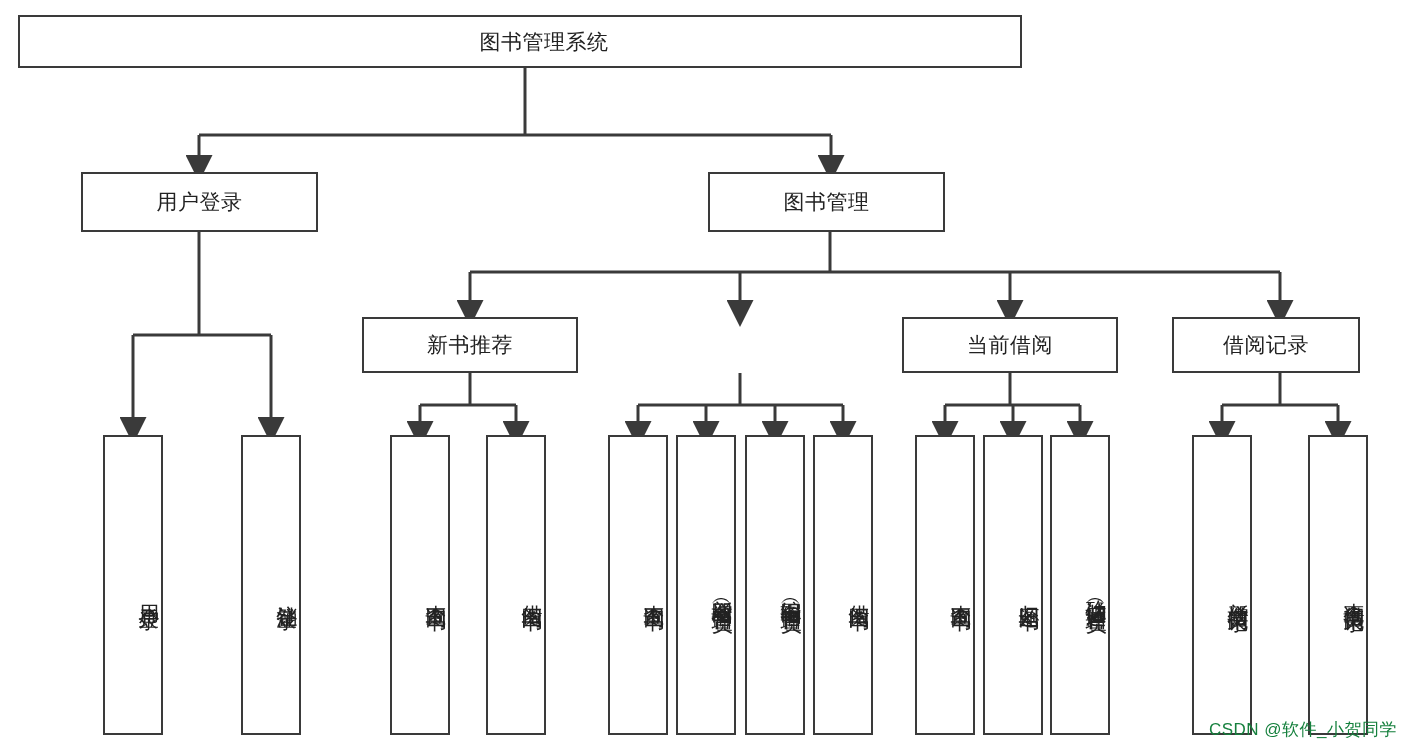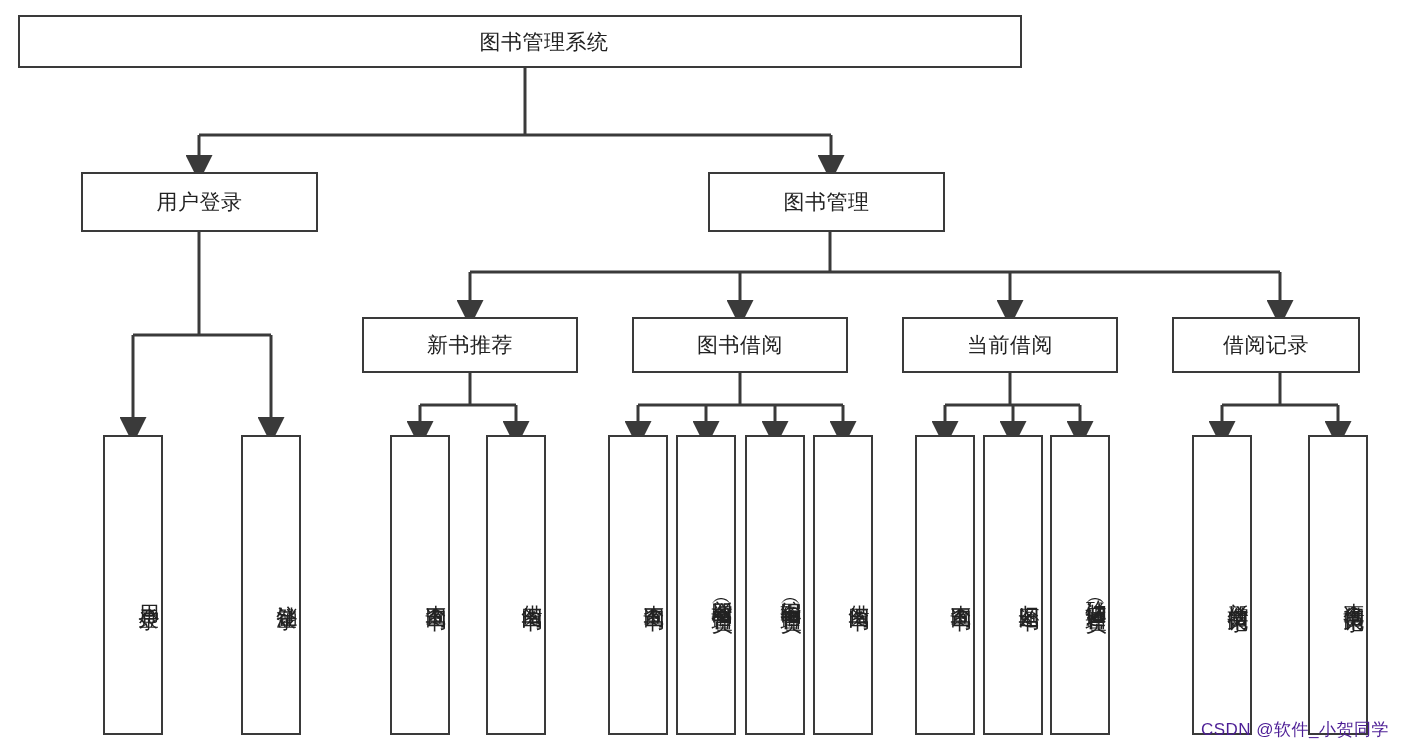--- a/index.html
+++ b/index.html
@@ -48,24 +48,24 @@
     padding-top: 14px;
     line-height: 1.1;
   }
   .node.vert > .vlabel {
     writing-mode: vertical-rl;
     text-orientation: upright;
     display: block;
   }
   .watermark {
     position: absolute;
-    right: 16px;
+    right: 8px;
     bottom: 6px;
     font-size: 17px;
-    color: #4c1d95;
+    color: #15803d;
     letter-spacing: 0.5px;
     white-space: nowrap;
   }
 </style>
 </head>
 <body>
 
 <div id="canvas">
 
   <svg id="wires" viewBox="0 0 1405 747" xmlns="http://www.w3.org/2000/svg">
@@ -125,23 +125,20 @@
   <div class="node horiz" style="left:81px; top:172px; width:237px; height:60px;">
     <span>用户登录</span>
   </div>
   <div class="node horiz" style="left:676px; top:172px; width:237px; height:60px;margin-left:32px;">
     <span>图书管理</span>
   </div>
 
   <div class="node horiz" style="left:362px; top:317px; width:216px; height:56px;font-family:Liberation Mono, monospace;">
     <span>新书推荐</span>
   </div>
-  <div class="node horiz" style="left:632px; top:317px; width:216px; height:56px;">
-    <span>图书借阅</span>
-  </div>
   <div class="node horiz" style="left:902px; top:317px; width:216px; height:56px;">
     <span>当前借阅</span>
   </div>
   <div class="node horiz" style="left:1172px; top:317px; width:188px; height:56px;">
     <span>借阅记录</span>
   </div>
 
   <div class="node vert" style="left:103px; top:435px; width:60px; height:300px;">
     <span class="vlabel">用户登录</span>
   </div>

